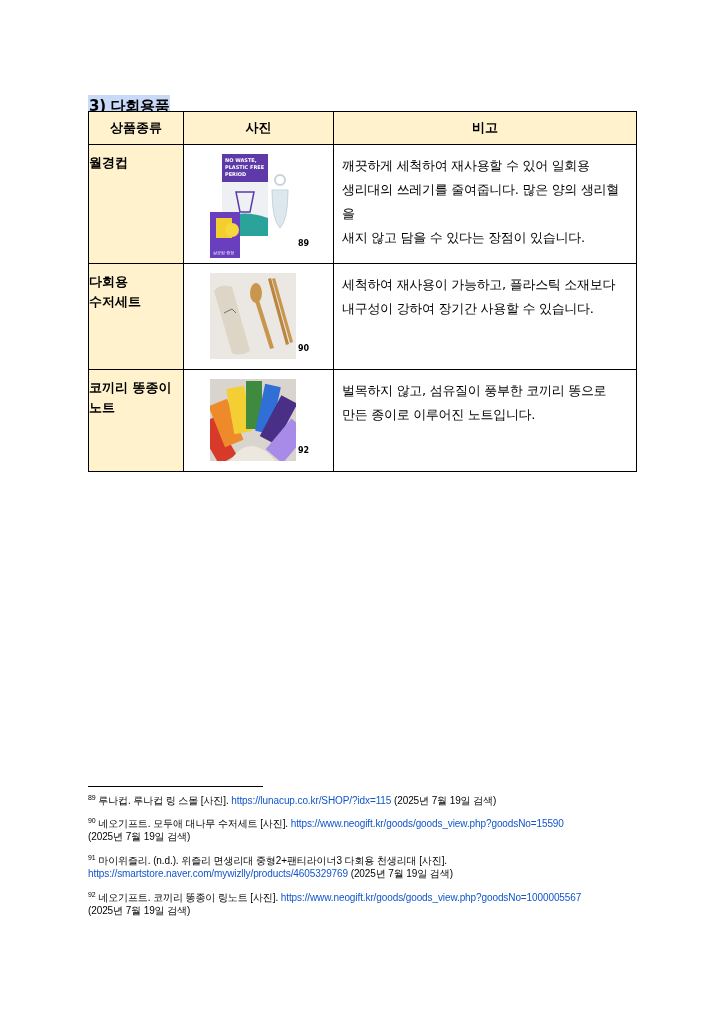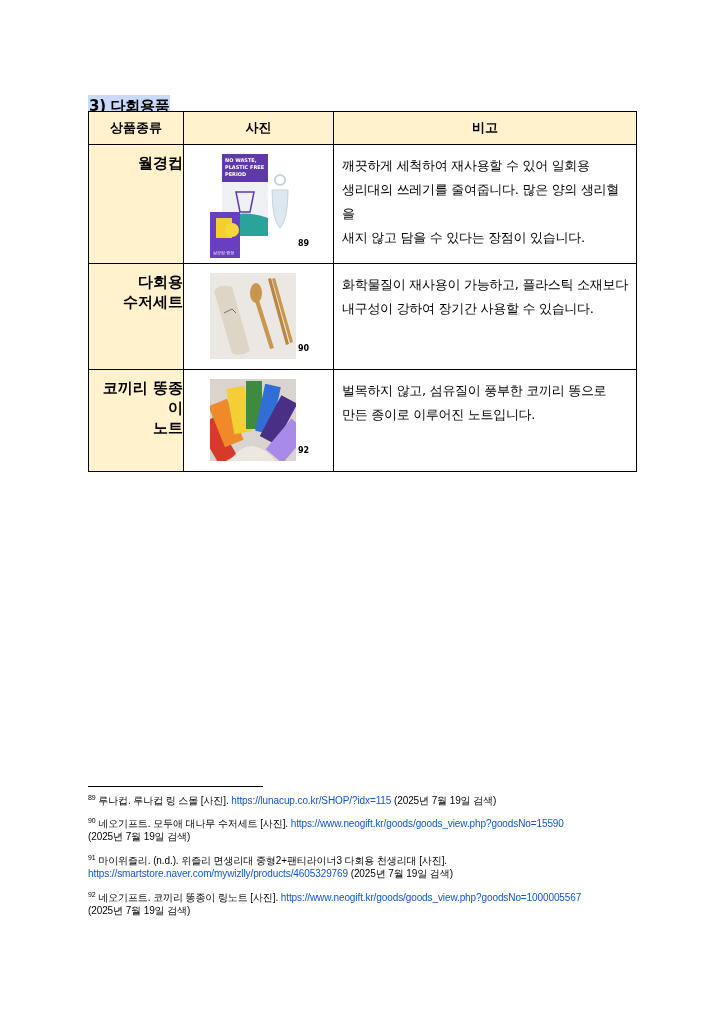--- a/index.html
+++ b/index.html
@@ -3,21 +3,21 @@
 <meta charset="utf-8">
 <style>
   html, body { margin:0; padding:0; background:#ffffff; }
   body { width:725px; height:1024px; position:relative; overflow:hidden;
          font-family:"DejaVu Sans","Liberation Sans",sans-serif; color:#000; }
   .heading { position:absolute; left:88px; top:87px; height:22px; padding:0 1px;
              background:#c9daf8; font-size:15px; font-weight:bold; line-height:22px; letter-spacing:-0.3px;margin-top:8px; }
   table.tbl { position:absolute; left:88px; top:111px; width:548px; border-collapse:collapse; table-layout:fixed; }
   .tbl td, .tbl th { border:1.5px solid #000; vertical-align:top; padding:0; }
   .tbl th { background:#fff2cc; height:32px; font-size:13px; font-weight:bold; text-align:center; vertical-align:middle; }
-  .tbl td.cat { background:#fff2cc; font-size:15px; font-weight:bold; text-align:right; padding-top:8px; line-height:20px; }
+  .tbl td.cat { background:#fff2cc; font-size:13px; font-weight:bold; text-align:left; padding-top:8px; line-height:20px; }
   .tbl td.desc { font-size:13px; line-height:24px; padding:9px 6px 0 8px; letter-spacing:-0.3px; }
   .tbl td.photo { position:relative; }
   .imgbox { position:absolute; overflow:hidden; }
   .fnref { position:absolute; font-size:8px; font-weight:bold; }
   .sep { position:absolute; left:88px; top:786px; width:175px; height:1px; background:#000; }
   .fn { position:absolute; left:88px; font-size:10px; line-height:13px; font-family:"Liberation Sans","DejaVu Sans",sans-serif; letter-spacing:-0.1px; }
   .fn sup { font-size:7px; vertical-align:top; line-height:8px; }
   .fn a { color:#1155cc; }
 </style>
 </head>
@@ -81,21 +81,21 @@
           <path d="M14 40 l8 -4 l4 4" stroke="#555" stroke-width="0.8" fill="none"></path>
           <ellipse cx="46" cy="20" rx="6" ry="10" fill="#c9964d"></ellipse>
           <path d="M45 28 L60 76 L64 75 L49 27 Z" fill="#c9964d"></path>
           <path d="M58 6 L76 72 L79 71 L61 5 Z" fill="#b98540"></path>
           <path d="M62 6 L80 70 L83 69 L65 5 Z" fill="#c9964d"></path>
         </svg>
       </div>
       <span class="fnref" style="left:114px;top:80px;">90</span>
     </td>
     <td class="desc">
-      <div>화학물질이 재사용이 가능하고, 플라스틱 소재보다</div>
+      <div>세척하여 재사용이 가능하고, 플라스틱 소재보다</div>
       <div>내구성이 강하여 장기간 사용할 수 있습니다.</div>
     </td>
   </tr>
 
 
   <tr style="height:102px">
     <td class="cat">
       <div>코끼리 똥종이</div>
       <div>노트</div>
     </td>

